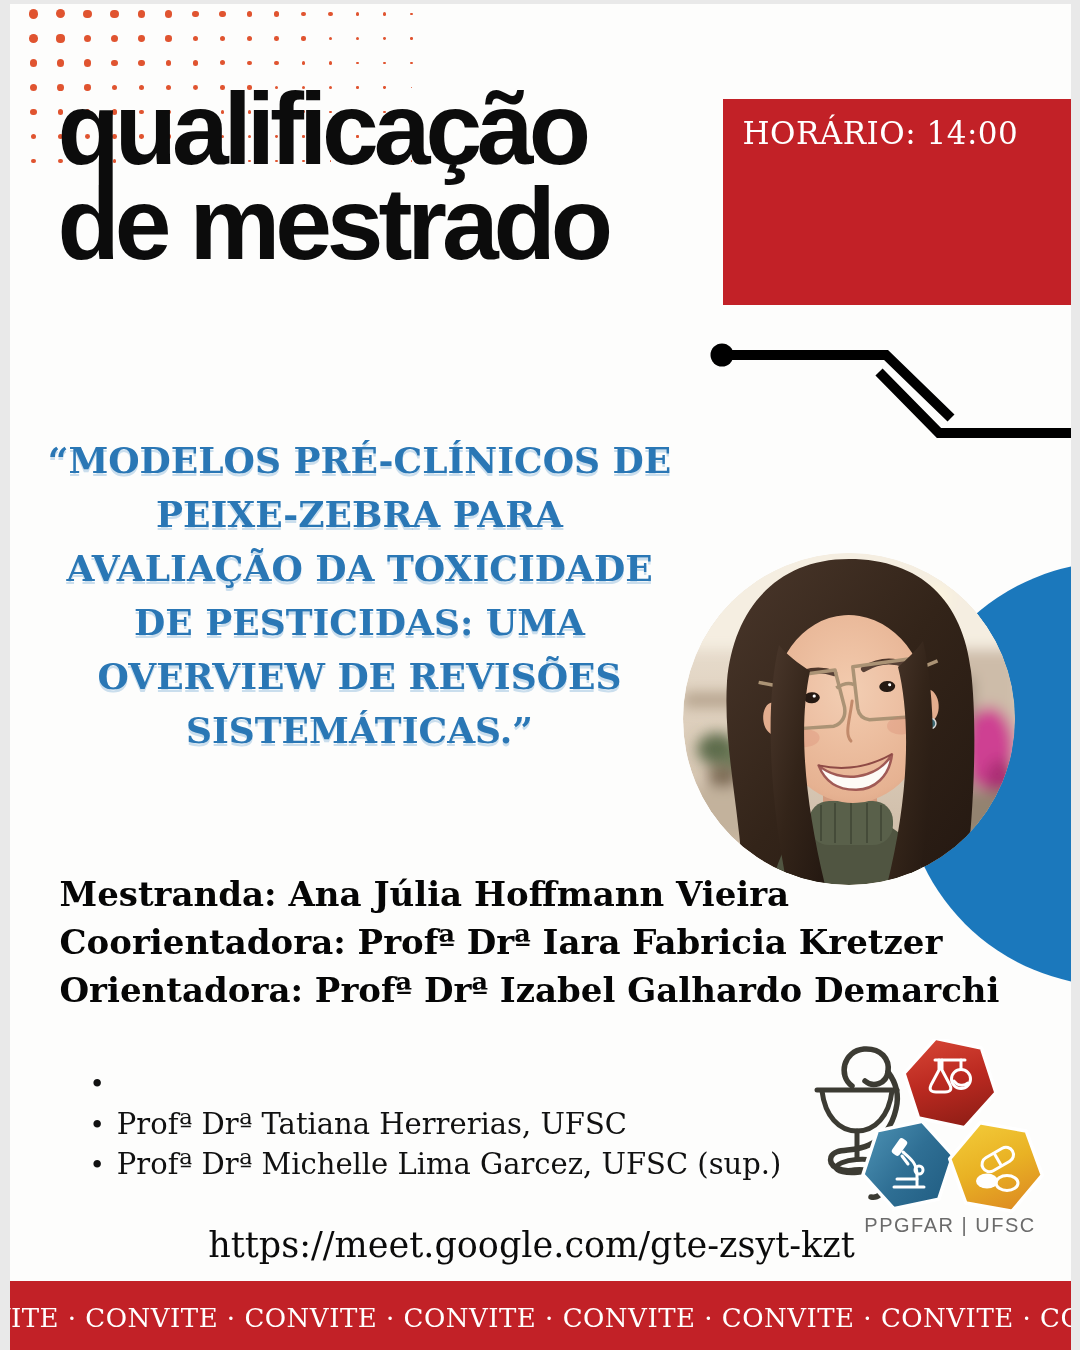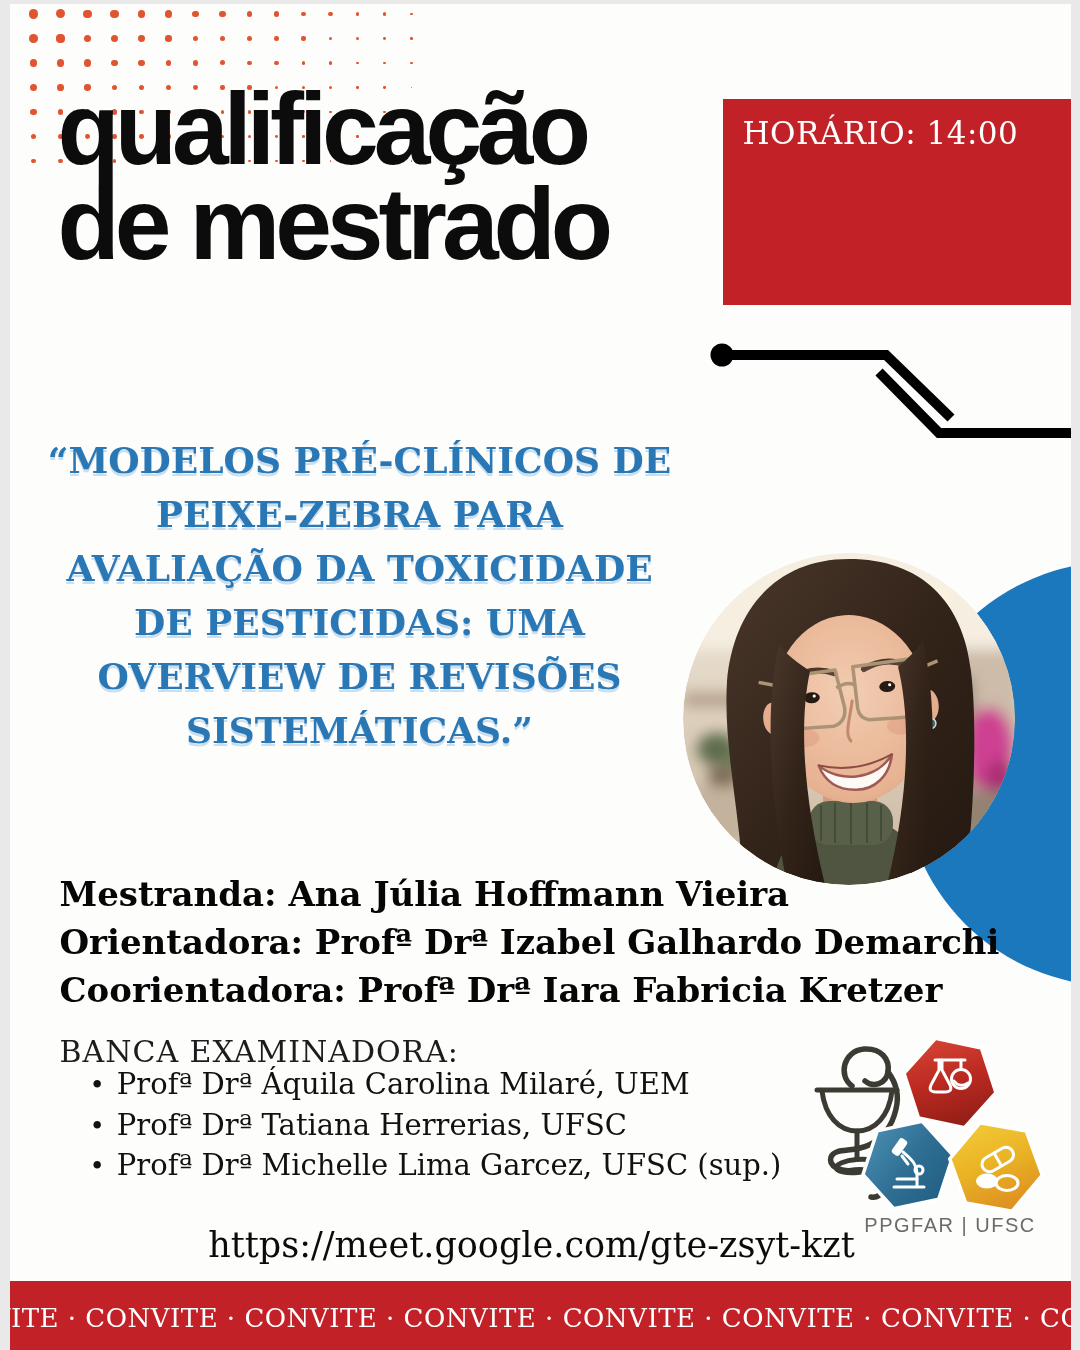--- a/index.html
+++ b/index.html
@@ -289,29 +289,27 @@
         </g>
 
         <path d="M96,92 C82,150 86,240 104,332 L142,332 C120,240 116,170 127,118 C115,110 104,102 96,92 Z" fill="url(#hairG)"></path>
         <path d="M240,88 C254,150 254,240 234,332 L204,332 C226,244 228,166 215,114 C224,106 233,98 240,88 Z" fill="url(#hairG)"></path>
       </g>
     </svg>
   </div>
 
   <div class="abs" id="names">
     <div>Mestranda: Ana Júlia Hoffmann Vieira</div>
+    <div>Coorientadora: Profª Drª Iara Fabricia Kretzer</div>
     <div>Orientadora: Profª Drª Izabel Galhardo Demarchi</div>
-    <div>Coorientadora: Profª Drª Iara Fabricia Kretzer</div>
-  </div>
-
-  <div class="abs" id="banca-heading">BANCA EXAMINADORA:</div>
+  </div>
+
   <ul class="abs" id="banca-list">
     <li>
       <span class="bullet">•</span>
-      <span>Profª Drª Áquila Carolina Milaré, UEM</span>
     </li>
     <li>
       <span class="bullet">•</span>
       <span>Profª Drª Tatiana Herrerias, UFSC</span>
     </li>
     <li>
       <span class="bullet">•</span>
       <span>Profª Drª Michelle Lima Garcez, UFSC (sup.)</span>
     </li>
   </ul>

